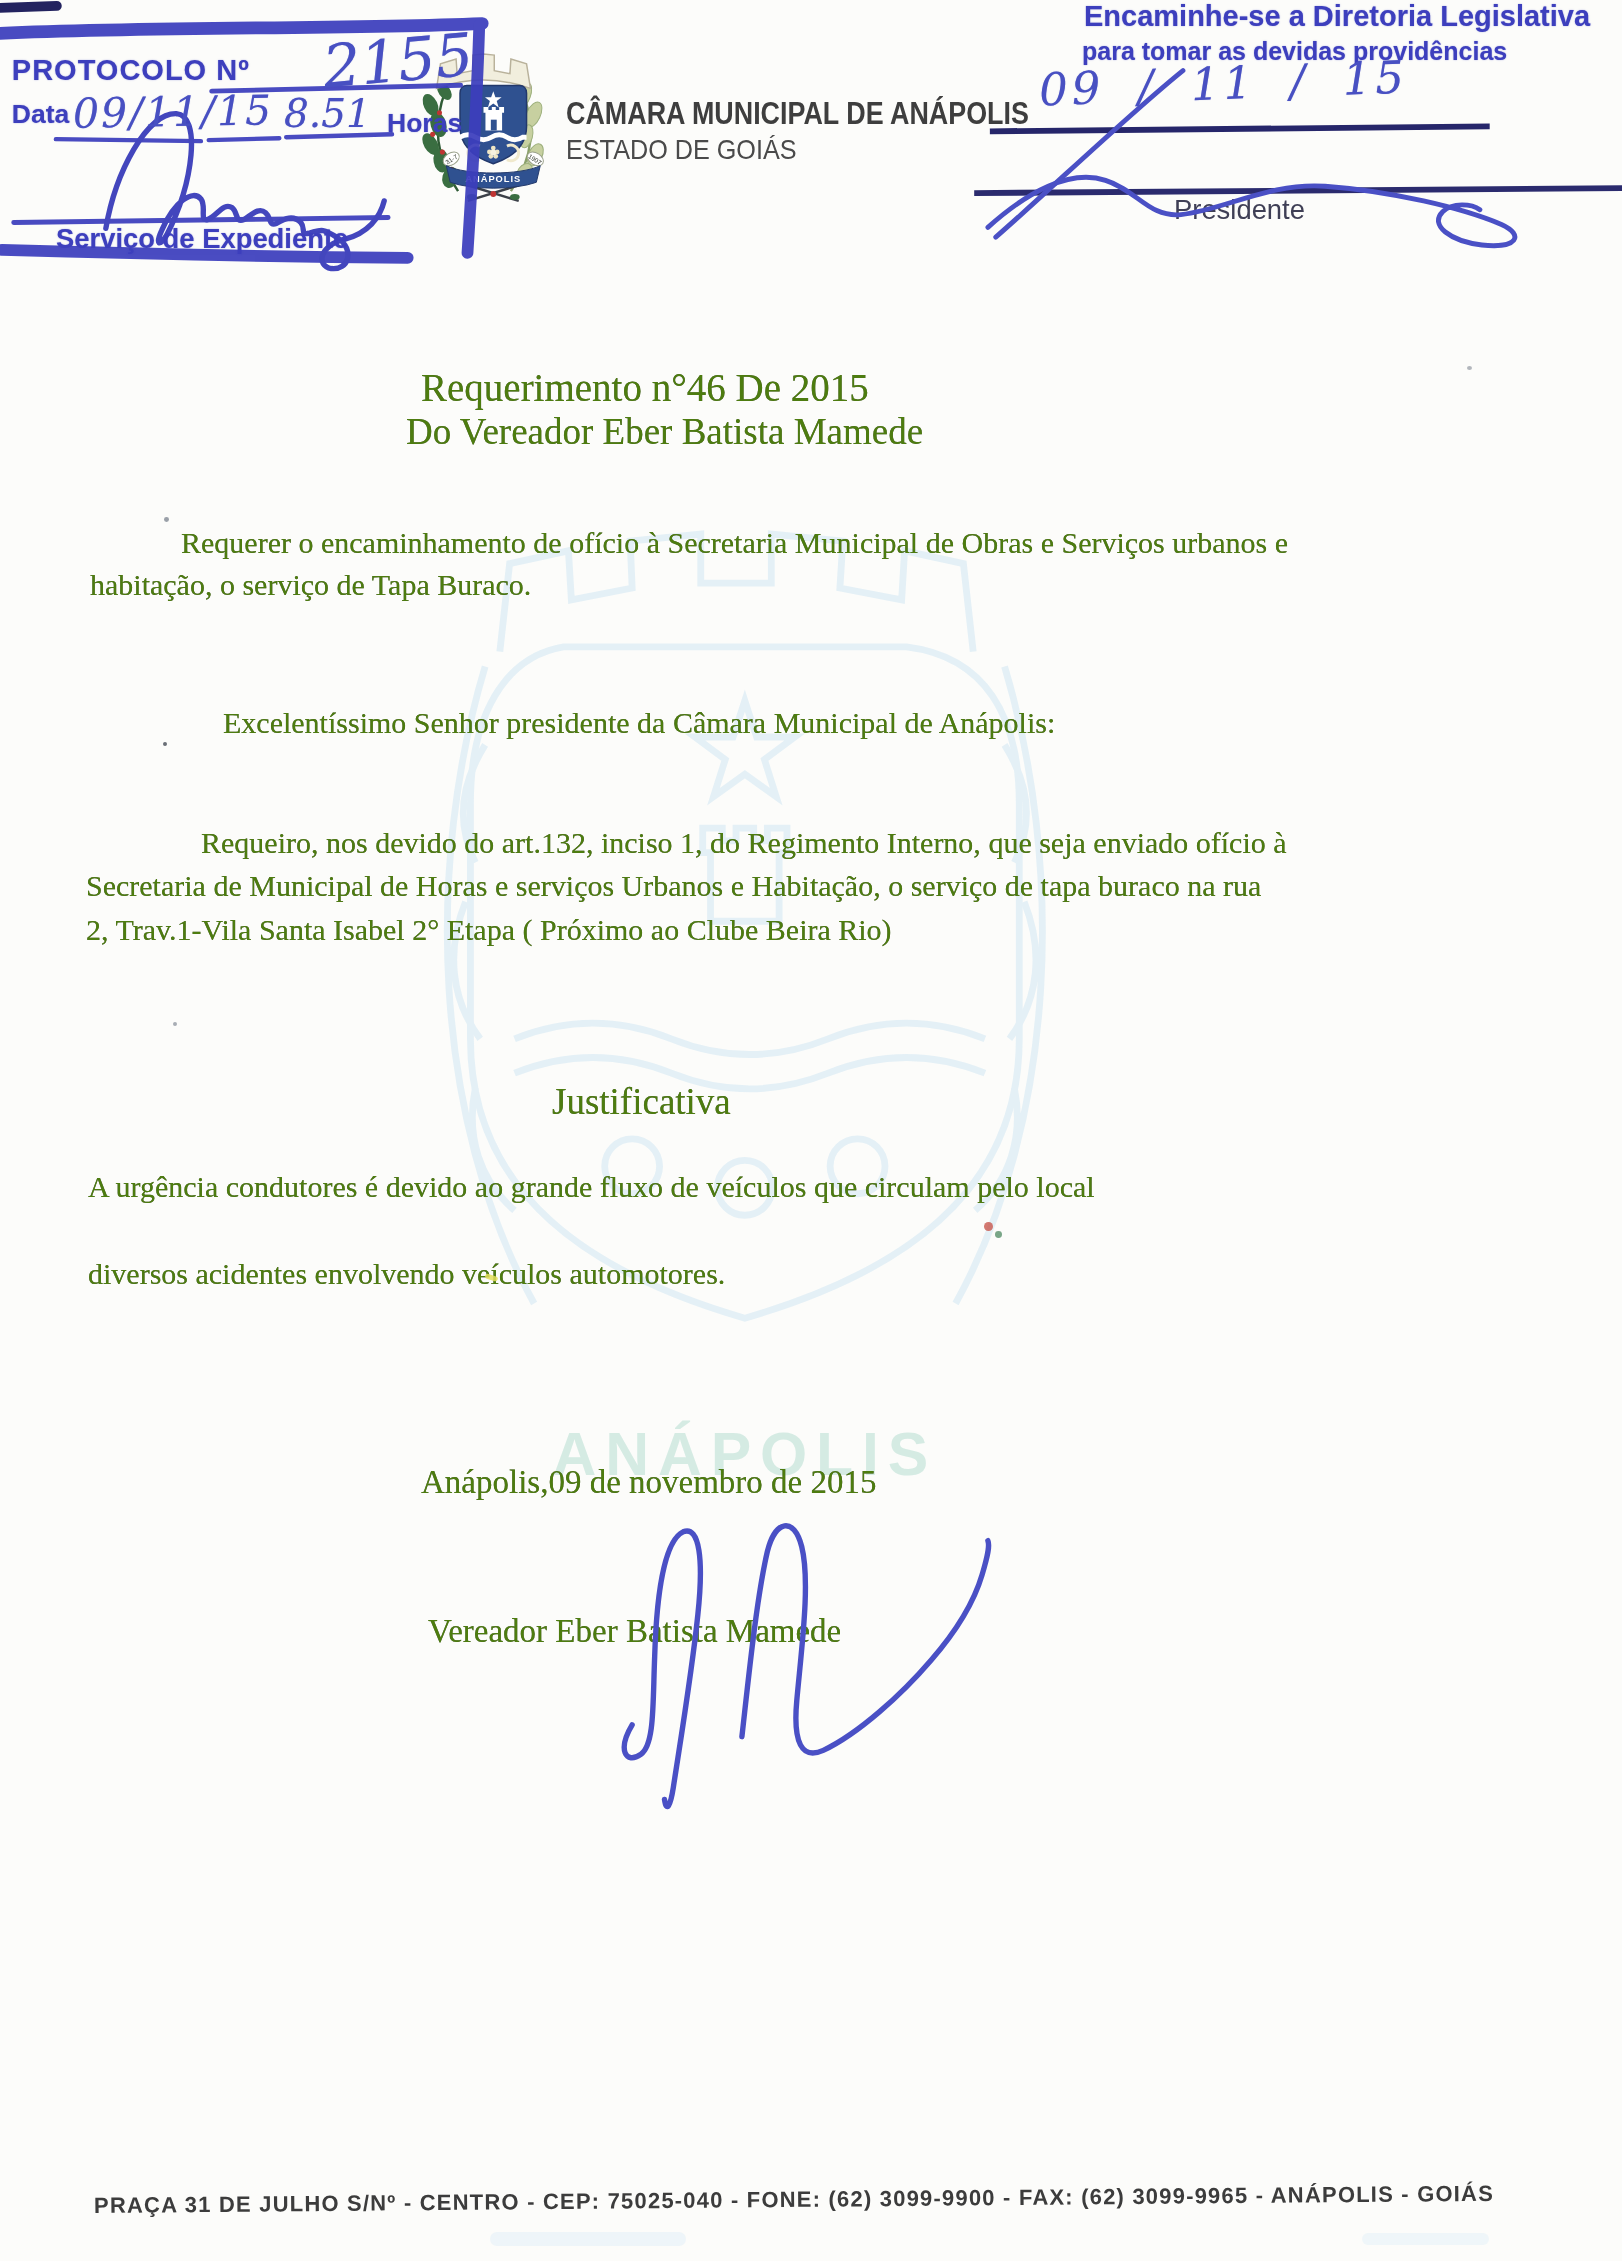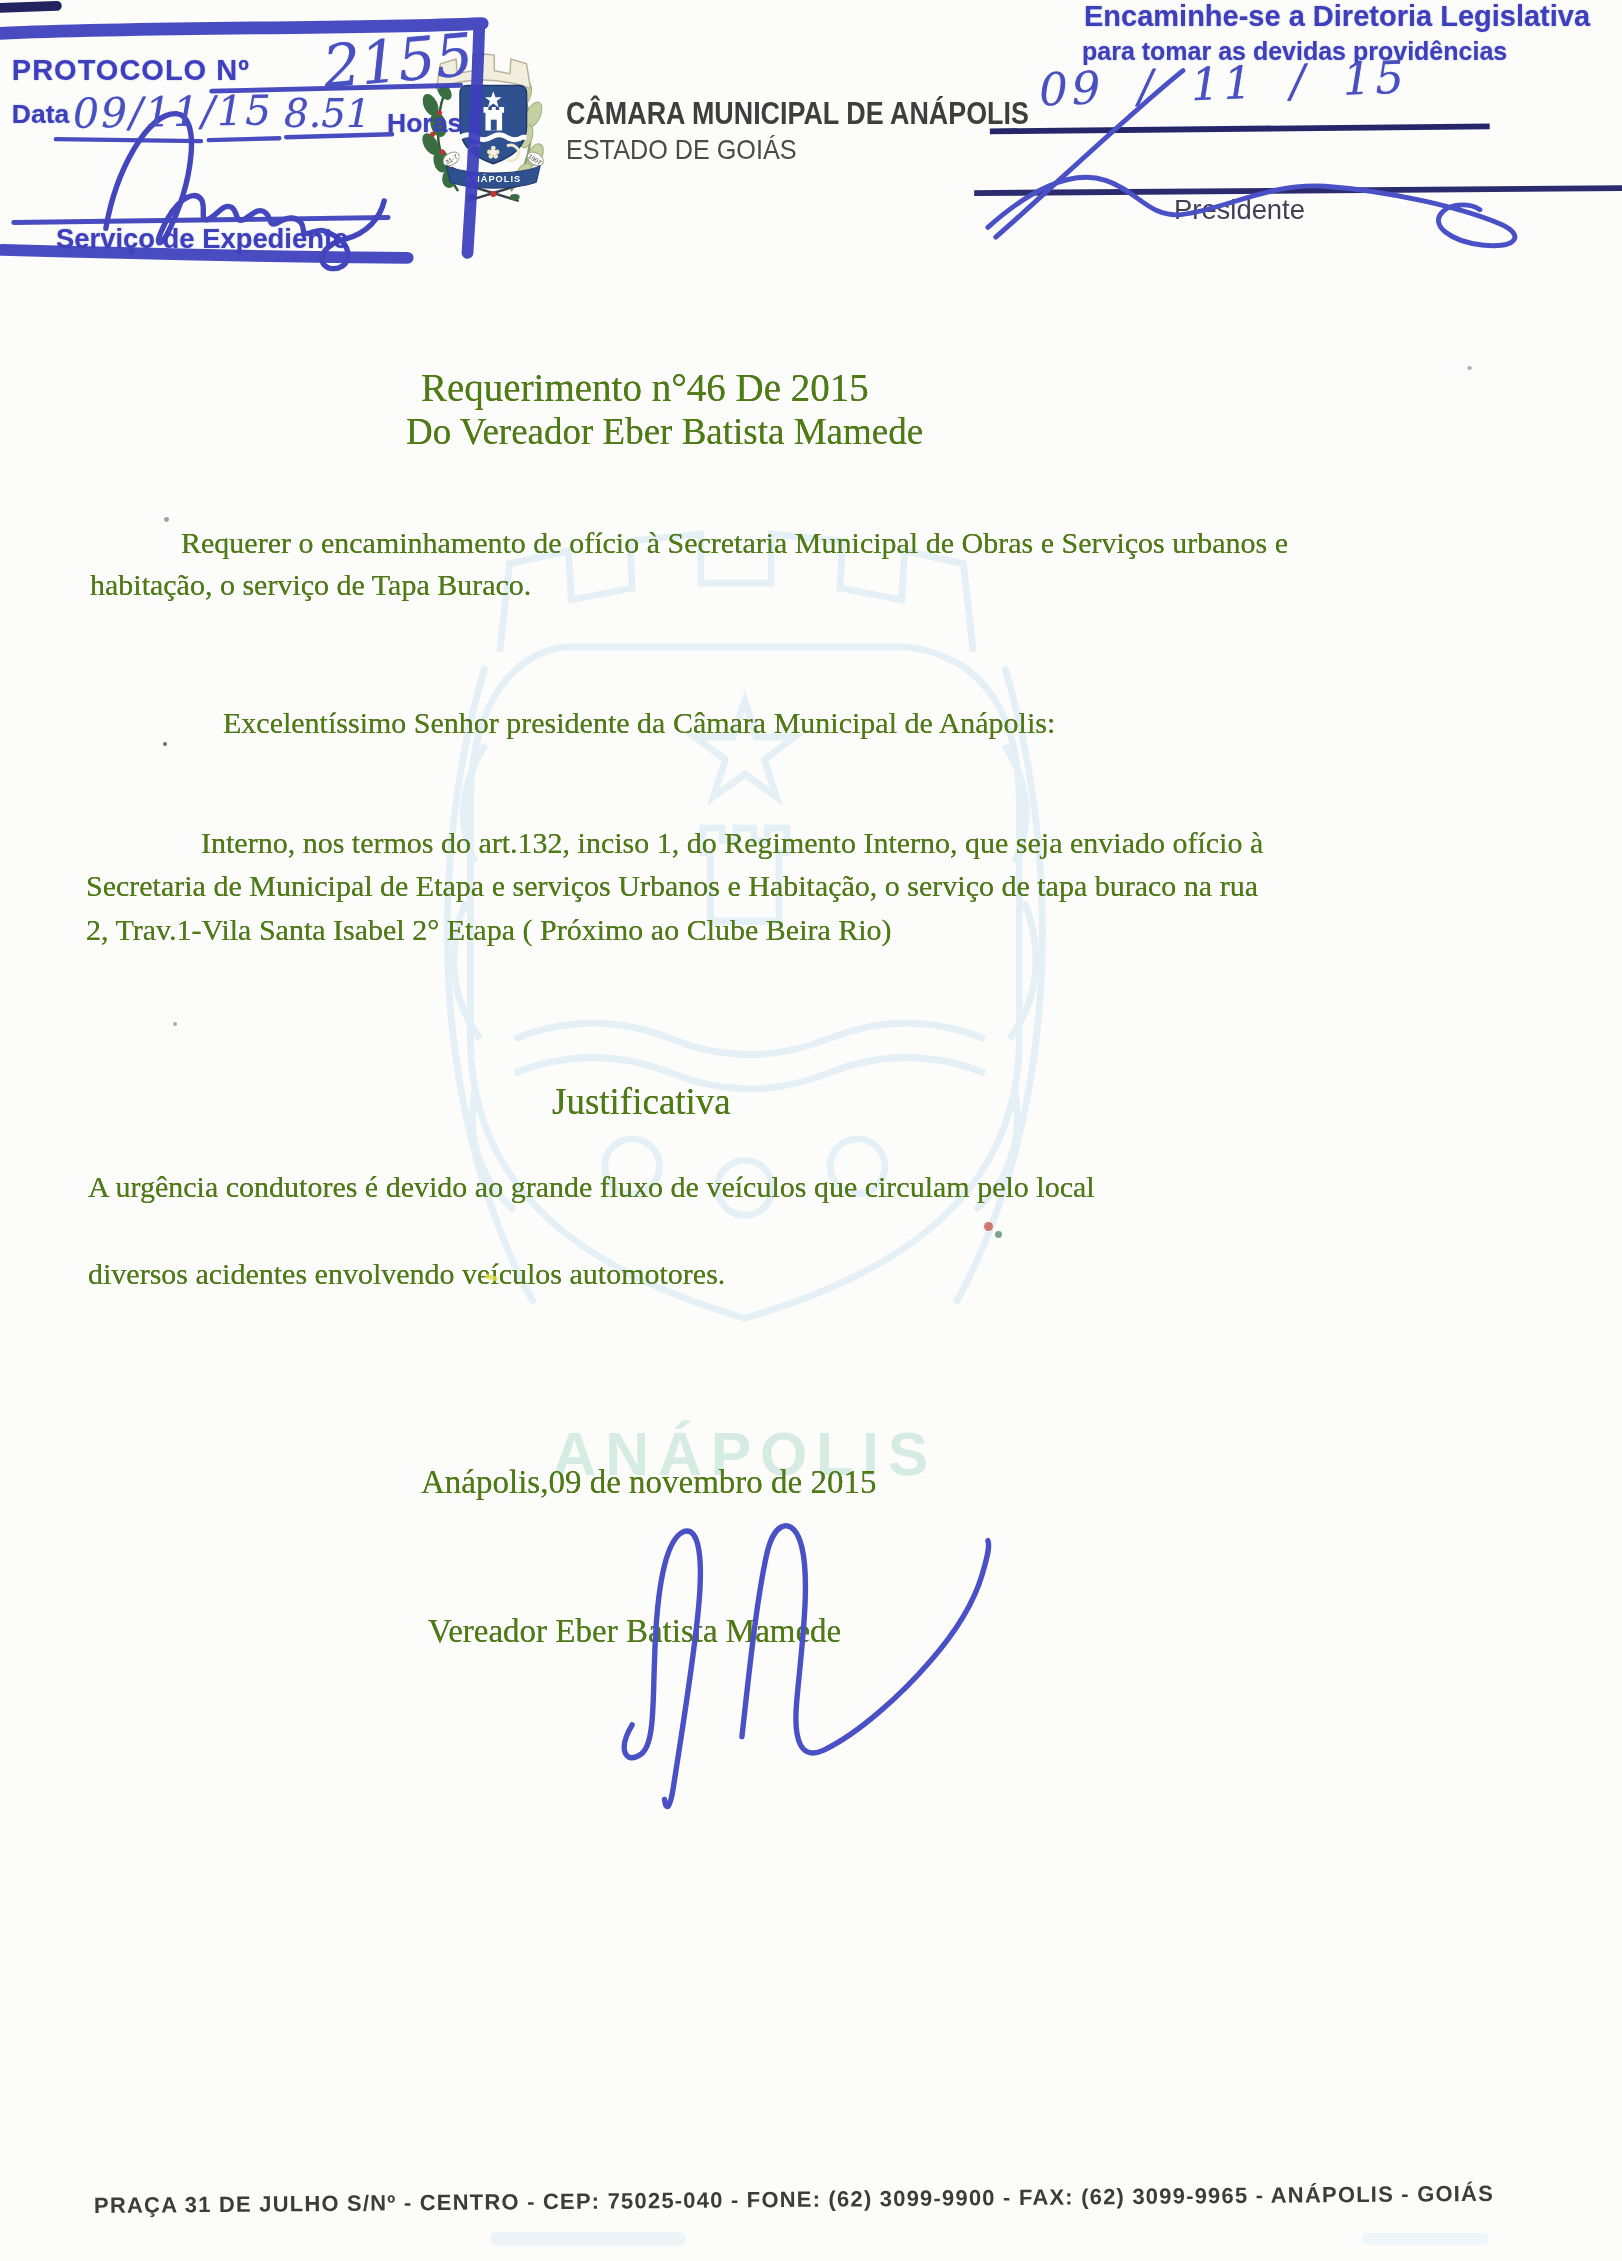--- a/index.html
+++ b/index.html
@@ -119,23 +119,23 @@
 
   <div class="abs serif" style="left:421px;top:365px;font-size:39px;">Requerimento n°46 De 2015</div>
   <div class="abs serif" style="left:406px;top:410px;font-size:37px;">Do Vereador Eber Batista Mamede</div>
 
   <div class="abs serif" style="left:181px;top:526px;">Requerer o encaminhamento de ofício à Secretaria Municipal de Obras e Serviços urbanos e</div>
   <div class="abs serif" style="left:90px;top:568px;">habitação, o serviço de Tapa Buraco.</div>
 
   <div class="abs serif" style="left:223px;top:706px;">Excelentíssimo Senhor presidente da Câmara Municipal de Anápolis:</div>
 
   <div class="abs serif" style="left:201px;top:826px;">
-    <span>Interno, nos termos do </span><span style="">art.132, inciso 1, do Regimento Interno,</span><span> que seja enviado ofício à</span>
+    <span>Requeiro, nos devido do </span><span style="">art.132, inciso 1, do Regimento Interno,</span><span> que seja enviado ofício à</span>
   </div>
-  <div class="abs serif" style="left:86px;top:869px;">Secretaria de Municipal de Etapa e serviços Urbanos e Habitação, o serviço de tapa buraco na rua</div>
+  <div class="abs serif" style="left:86px;top:869px;">Secretaria de Municipal de Horas e serviços Urbanos e Habitação, o serviço de tapa buraco na rua</div>
   <div class="abs serif" style="left:86px;top:913px;">2, Trav.1-Vila Santa Isabel 2° Etapa ( Próximo ao Clube Beira Rio)</div>
 
   <div class="abs serif" style="left:552px;top:1080px;font-size:37px;">Justificativa</div>
   <div class="abs serif" style="left:88px;top:1170px;">A urgência condutores é devido ao grande fluxo de veículos que circulam pelo local</div>
   <div class="abs serif" style="left:88px;top:1257px;">diversos acidentes envolvendo veículos automotores.</div>
 
   <div class="abs serif" style="left:421px;top:1464px;font-size:33px;">Anápolis,09 de novembro de 2015</div>
   <div class="abs serif" style="left:428px;top:1613px;font-size:33px;">Vereador Eber Batista Mamede</div>
 
   <div class="abs sans" style="left:94px;top:2193px;font-size:22px;font-weight:bold;color:#3c3c3c;letter-spacing:1.2px;transform:rotate(-0.5deg);transform-origin:left center;">PRAÇA 31 DE JULHO S/Nº - CENTRO - CEP: 75025-040 - FONE: (62) 3099-9900 - FAX: (62) 3099-9965 - ANÁPOLIS - GOIÁS</div>

